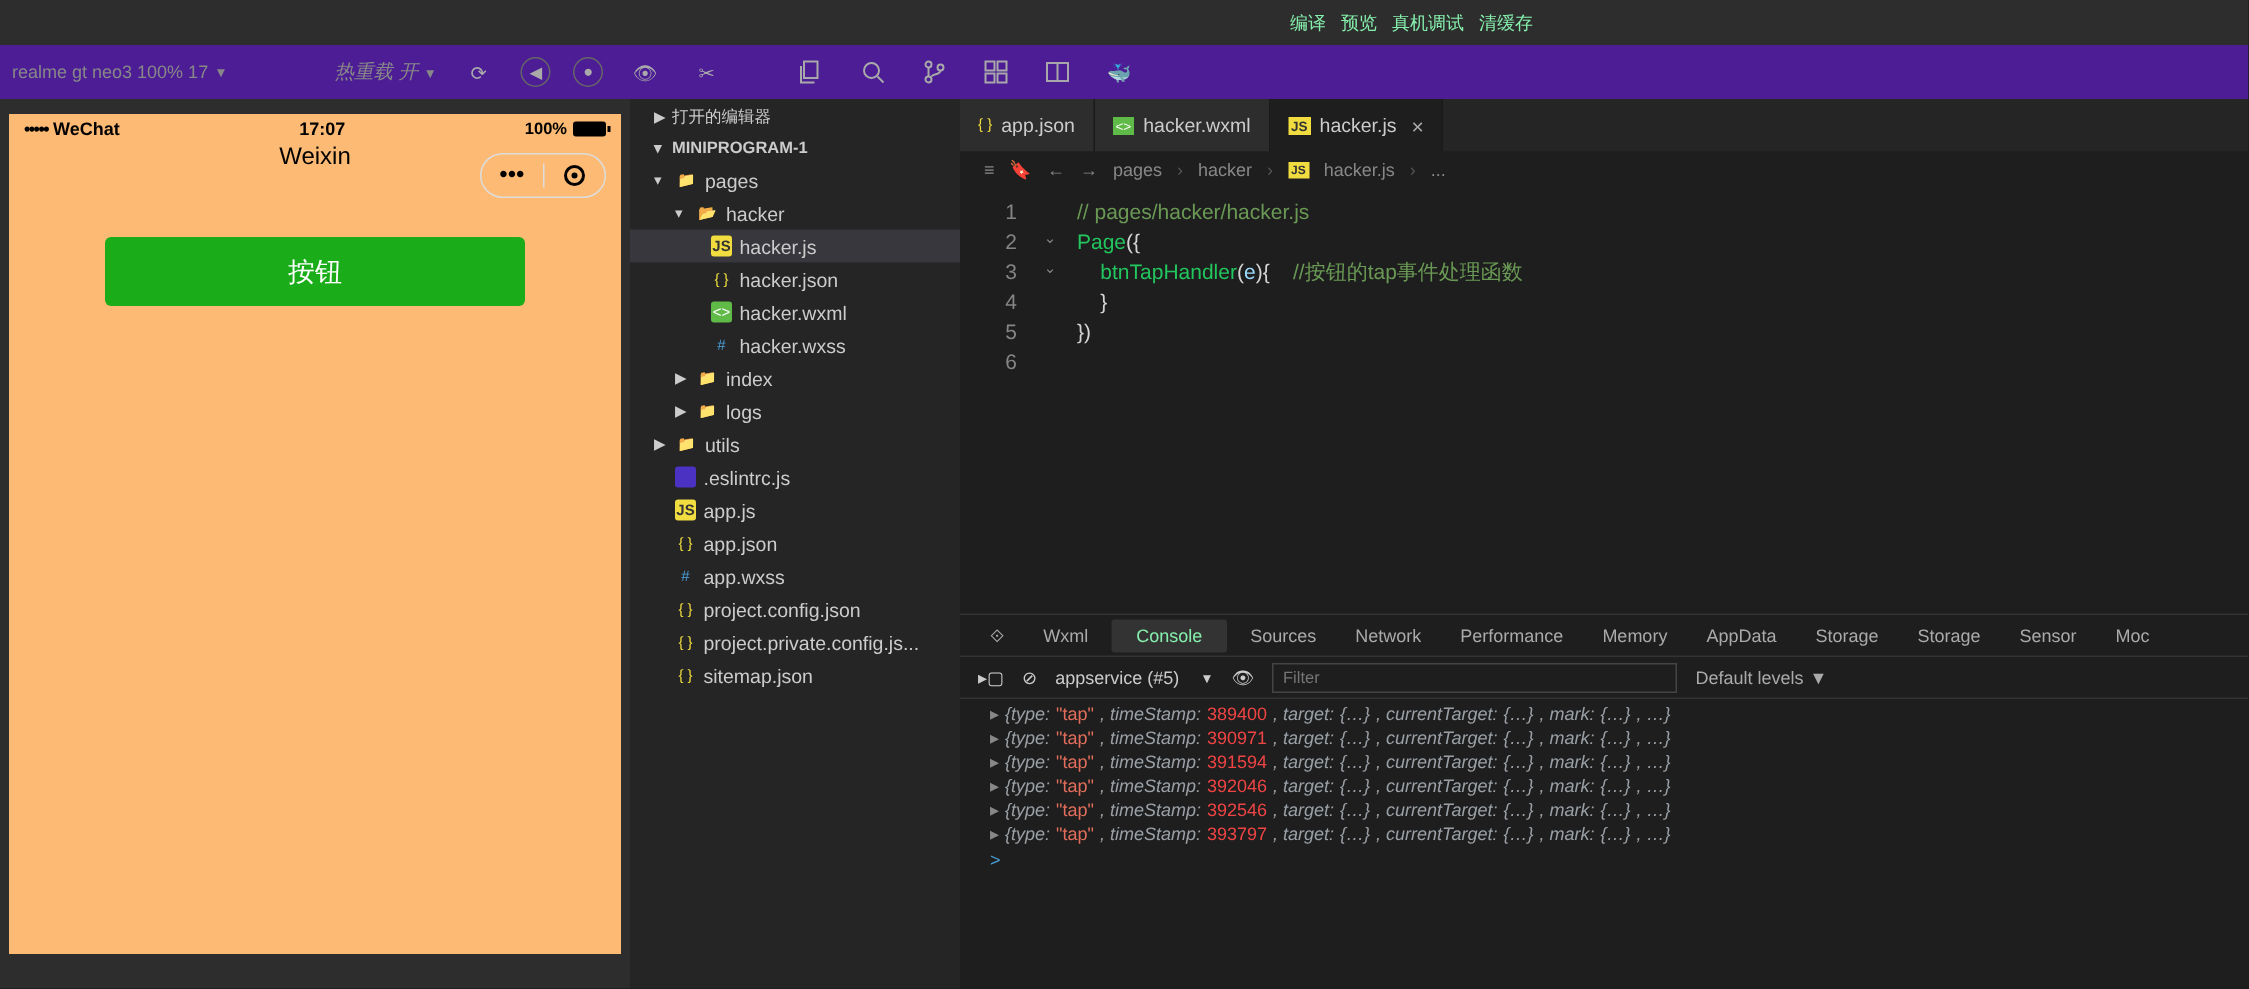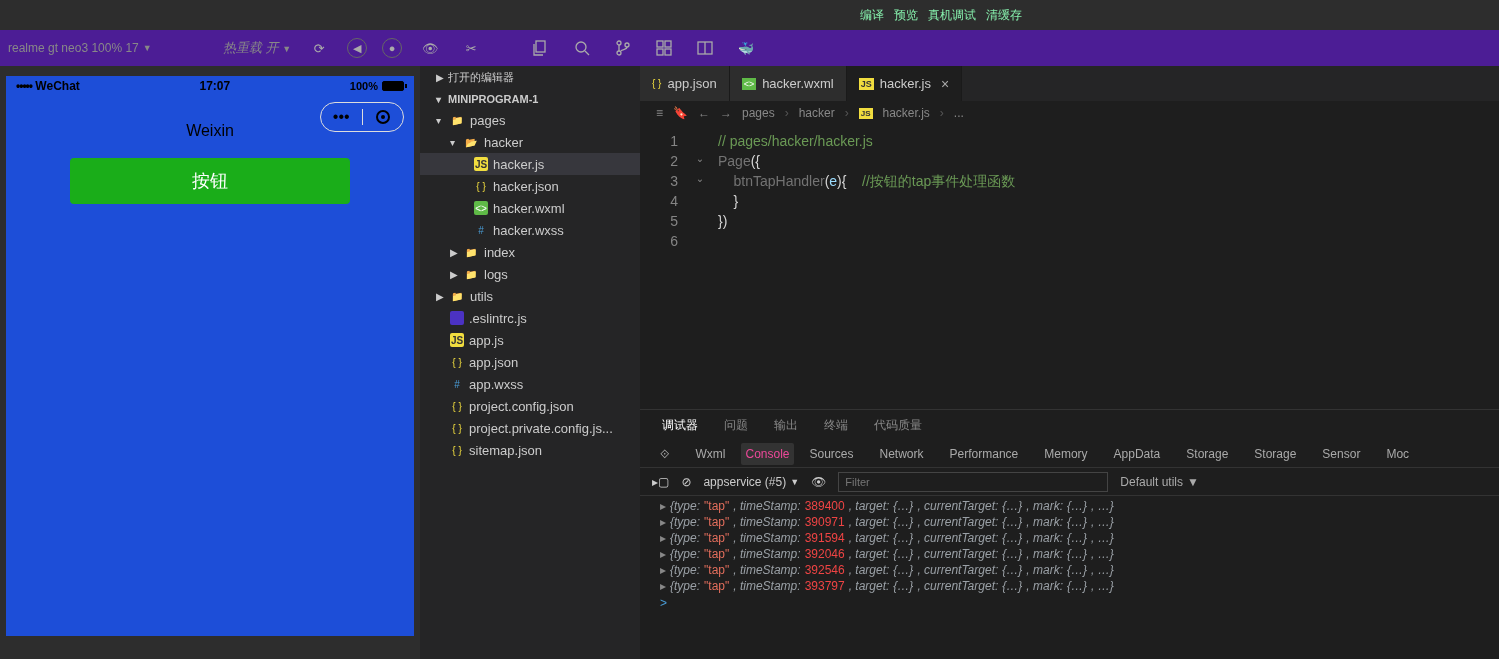--- a/index.html
+++ b/index.html
@@ -5,27 +5,27 @@
 *{box-sizing:border-box;margin:0;padding:0;font-family:-apple-system,"Segoe UI",sans-serif}
 body{background:#1e1e1e;color:#ccc;width:1499px;height:659px;overflow:hidden;font-size:13px}
 .wrap{display:flex;flex-direction:column;height:100%}
 .topbar{height:30px;background:#2d2d2d;display:flex;align-items:center;padding:0 10px;gap:16px;color:#aaa;font-size:12px}
 .toolbar{height:36px;background:#4c1d95;display:flex;align-items:center;padding:0 8px;gap:15px;color:#888}
 .dev{width:200px;font-size:12px;display:flex;align-items:center;gap:4px}
 .toolbtn{width:26px;height:26px;display:flex;align-items:center;justify-content:center;cursor:pointer;color:#aaa}
 .toolbtn.circ{border:1px solid #666;border-radius:50%;width:20px;height:20px;font-size:11px}
 .main{display:flex;flex:1;min-height:0}
 .sim{width:420px;background:#2d2d2d;display:flex;align-items:flex-start;justify-content:center;padding:10px 0 0 0}
-.phone{width:408px;background:#1d4ed8;color:#000;height:560px;position:relative}
+.phone{width:408px;background:#fdba74;color:#000;height:560px;position:relative}
 .status{height:20px;display:flex;align-items:center;justify-content:space-between;padding:0 10px;font-size:12px;font-weight:600}
 .dots{letter-spacing:-1px}
 .batt{display:flex;align-items:center;gap:4px;font-size:11px}
 .battbox{width:22px;height:10px;border:1.5px solid #000;border-radius:2px;position:relative;background:#000}
 .battbox::after{content:'';position:absolute;right:-4px;top:2px;width:2px;height:4px;background:#000}
-.nav{height:44px;display:flex;align-items:flex-end;justify-content:center;position:relative;font-size:16px}
+.nav{height:44px;display:flex;align-items:flex-start;justify-content:center;position:relative;font-size:16px}
 .capsule{position:absolute;right:10px;top:6px;width:84px;height:30px;border:1px solid #ddd;border-radius:18px;display:flex;align-items:center}
 .capbtn{flex:1;display:flex;align-items:center;justify-content:center;font-size:16px}
 .capsep{width:1px;height:16px;background:#ddd}
 .capdot{width:14px;height:14px;border:2.5px solid #000;border-radius:50%;position:relative}
 .capdot::after{content:'';position:absolute;inset:3px;background:#000;border-radius:50%}
 .bigbtn{margin:18px auto 0;width:280px;height:46px;background:#1aad19;color:#fff;display:flex;align-items:center;justify-content:center;font-size:18px;border-radius:4px;cursor:pointer}
 .side{width:220px;background:#252526;display:flex;flex-direction:column;font-size:13px}
 .side-hdr{height:35px;display:flex;align-items:center;justify-content:space-between;padding:0 12px;color:#bbb;font-size:12px}
 .side-act{display:flex;gap:10px;color:#aaa}
 .section{padding:4px 8px 4px 16px;font-size:11px;color:#ccc;display:flex;align-items:center;gap:4px;cursor:pointer}
@@ -50,30 +50,30 @@
 .etab .close{margin-left:4px;color:#aaa;font-size:14px}
 .crumb{height:24px;display:flex;align-items:center;padding:0 16px;gap:10px;color:#888;font-size:12px;background:#1e1e1e}
 .crumb .sep{color:#555}
 .editor{flex:1;display:flex;background:#1e1e1e;font-family:Consolas,monospace;font-size:14px;overflow:auto}
 .gutter{width:50px;text-align:right;padding:8px 12px 0 0;color:#858585;user-select:none}
 .gutter div{height:20px}
 .fold{width:20px;padding-top:8px;color:#858585}
 .fold div{height:20px;font-size:10px;text-align:center;cursor:pointer}
 .code{padding:8px 0 0 8px}
 .ln{height:20px;white-space:pre}
-.c-g{color:#6a9955}.c-y{color:#737373}.c-w{color:#d4d4d4}.c-lb{color:#9cdcfe}
+.c-g{color:#6a9955}.c-y{color:#22c55e}.c-w{color:#d4d4d4}.c-lb{color:#9cdcfe}
 .panel{height:250px;background:#1e1e1e;border-top:1px solid #333;display:flex;flex-direction:column}
 .ptabs{height:30px;display:flex;align-items:center;padding:0 20px;gap:22px;font-size:12px;color:#888}
 .ptab{cursor:pointer;padding:0 2px}
 .ptab.active{color:#fff}
 .dtabs{height:28px;display:flex;align-items:center;padding:0 20px;gap:26px;font-size:12px;color:#aaa;border-bottom:1px solid #333}
 .dtab{cursor:pointer}
-.dtab.active{color:#ec4899;background:#333;padding:4px 4px;border-radius:2px;margin:0 -10px}
+.dtab.active{color:#86efac;background:#333;padding:4px 16px;border-radius:2px;margin:0 -10px}
 .cbar{height:28px;display:flex;align-items:center;padding:0 12px;gap:12px;font-size:12px;border-bottom:1px solid #333}
-.cctx{display:flex;align-items:center;gap:4px}
+.cctx{display:flex;align-items:center;gap:14px}
 .filter{flex:0 0 270px;height:20px;background:#1e1e1e;border:1px solid #444;color:#888;padding:0 6px;font-size:11px}
 .levels{color:#aaa;display:flex;align-items:center;gap:4px}
 .clog{flex:1;overflow:auto;font-family:Consolas,monospace;font-size:12px;padding:2px 0}
 .logln{padding:1px 20px;display:flex;gap:4px}
 .tri{color:#888;cursor:pointer}
 .k{color:#9aa0a6;font-style:italic}.v-s{color:#e36e5c}.v-n{color:#ef4444}.v-o{color:#9aa0a6;font-style:italic}
 .prompt{color:#4a9ed8;padding:2px 20px}
 .hot{font-style:italic}
 svg{display:block}
 </style>
@@ -293,27 +293,20 @@
     <div class="code">
       <div class="ln"><span class="c-g">// pages/hacker/hacker.js</span></div>
       <div class="ln"><span class="c-y">Page</span><span class="c-w">({</span></div>
       <div class="ln"><span class="c-y">    btnTapHandler</span><span class="c-w">(</span><span class="c-lb">e</span><span class="c-w">){    </span><span class="c-g">//按钮的tap事件处理函数</span></div>
       <div class="ln"><span class="c-w">    }</span></div>
       <div class="ln"><span class="c-w">})</span></div>
     </div>
   </div>
 
   <div class="panel">
-    <div class="ptabs">
-      <span class="ptab active">调试器</span>
-      <span class="ptab">问题</span>
-      <span class="ptab">输出</span>
-      <span class="ptab">终端</span>
-      <span class="ptab">代码质量</span>
-    </div>
     <div class="dtabs">
       <span>⟐</span>
       <span class="dtab">Wxml</span>
       <span class="dtab active">Console</span>
       <span class="dtab">Sources</span>
       <span class="dtab">Network</span>
       <span class="dtab">Performance</span>
       <span class="dtab">Memory</span>
       <span class="dtab">AppData</span>
       <span class="dtab">Storage</span>
@@ -323,21 +316,21 @@
     </div>
     <div class="cbar">
       <span>▸▢</span>
       <span>⊘</span>
       <span class="cctx">
               <span>appservice (#5)</span> 
               <span style="font-size:9px">▼</span>
             </span>
       <span>👁</span>
       <input class="filter" placeholder="Filter" style="">
-      <span class="levels"><span>Default utils</span> ▼</span>
+      <span class="levels"><span>Default levels</span> ▼</span>
     </div>
     <div class="clog" id="clog">
             <div class="logln">
               <span class="tri">▸</span>
               <span class="k">{type: </span>
               <span class="v-s">"tap"</span>
               <span class="k">, timeStamp: </span>
               <span class="v-n">389400</span>
               <span class="k">, target: </span>
               <span class="v-o">{…}</span>

